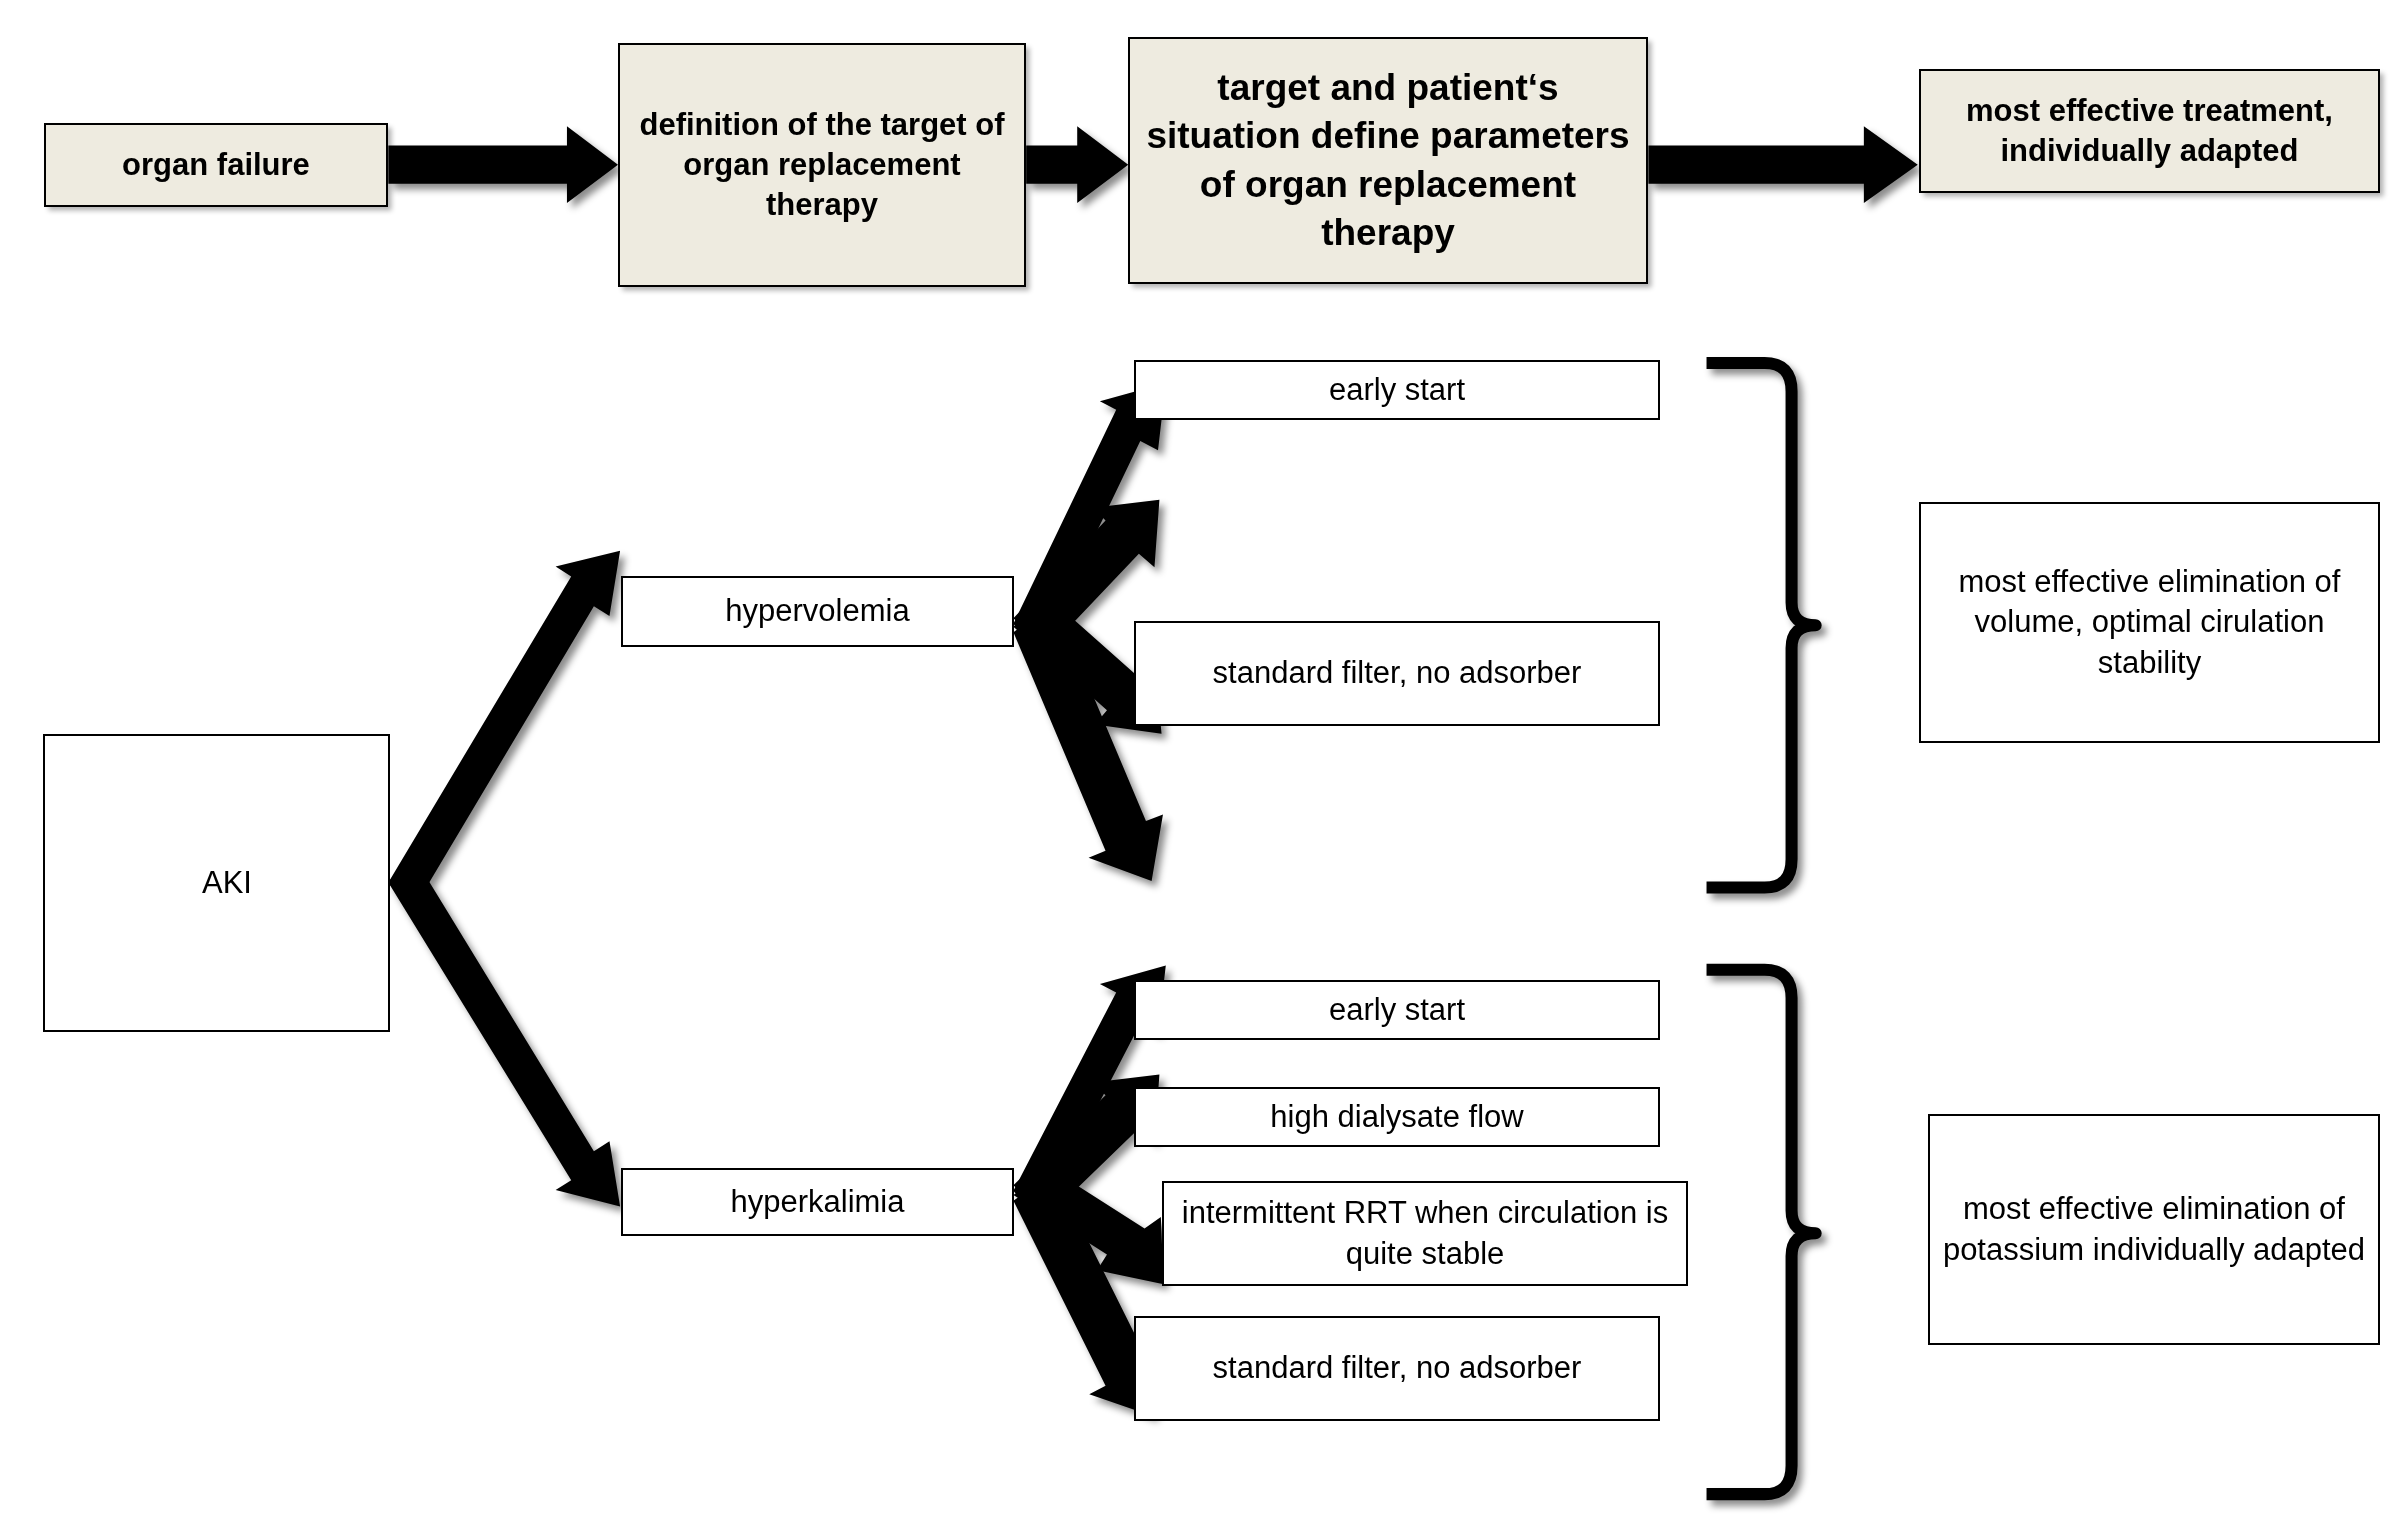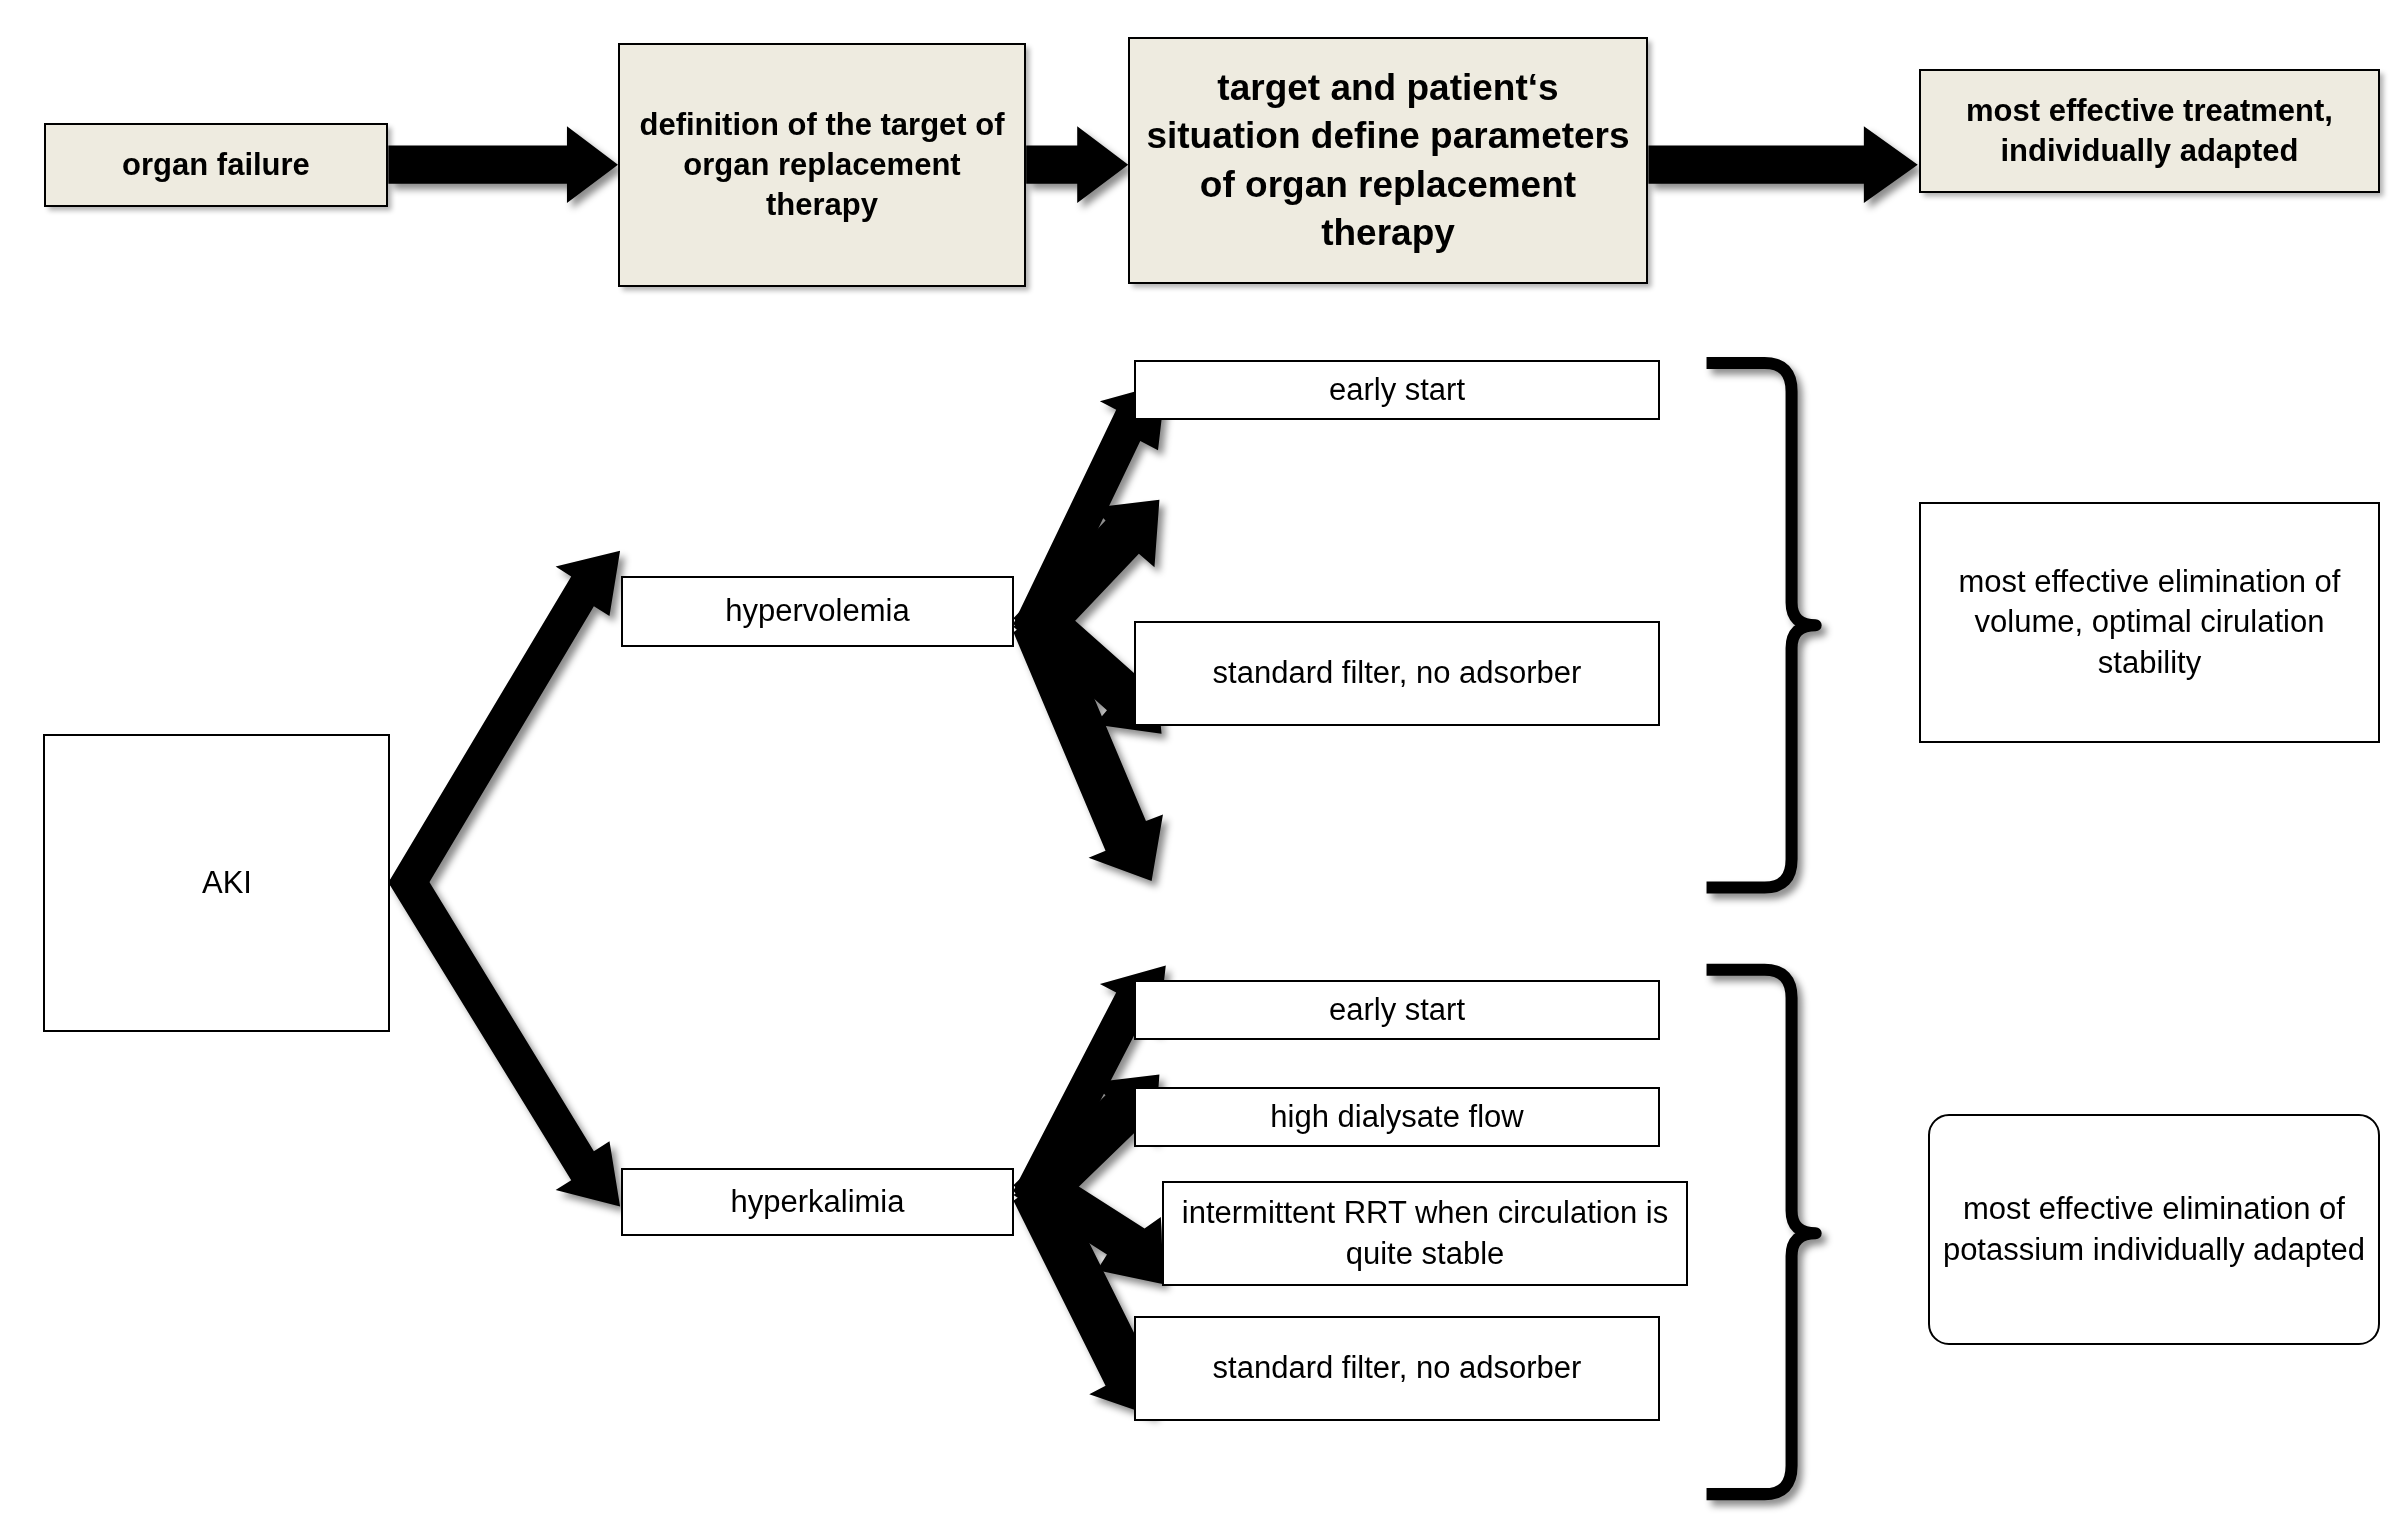--- a/index.html
+++ b/index.html
@@ -129,18 +129,18 @@
   </div>
 
   <div class="box norm" style="left:1134px;top:1316px;width:526px;height:105px;font-size:31px;box-shadow:none;border-width:2.1px;">
     <span>standard filter, no adsorber</span>
   </div>
 
   <div class="box norm" style="left:1919px;top:502px;width:461px;height:241px;font-size:31px;box-shadow:none;border-width:2.1px;">
     <span>most effective elimination of volume, optimal cirulation stability</span>
   </div>
 
-  <div class="box norm" style="left:1928px;top:1114px;width:452px;height:231px;font-size:31px;box-shadow:none;border-width:2.1px;border-radius:21px;">
+  <div class="box norm" style="left:1928px;top:1114px;width:452px;height:231px;font-size:31px;box-shadow:none;border-width:2.1px;">
     <span>most effective elimination of potassium individually adapted</span>
   </div>
 
 </div>
 
 
 </body></html>

